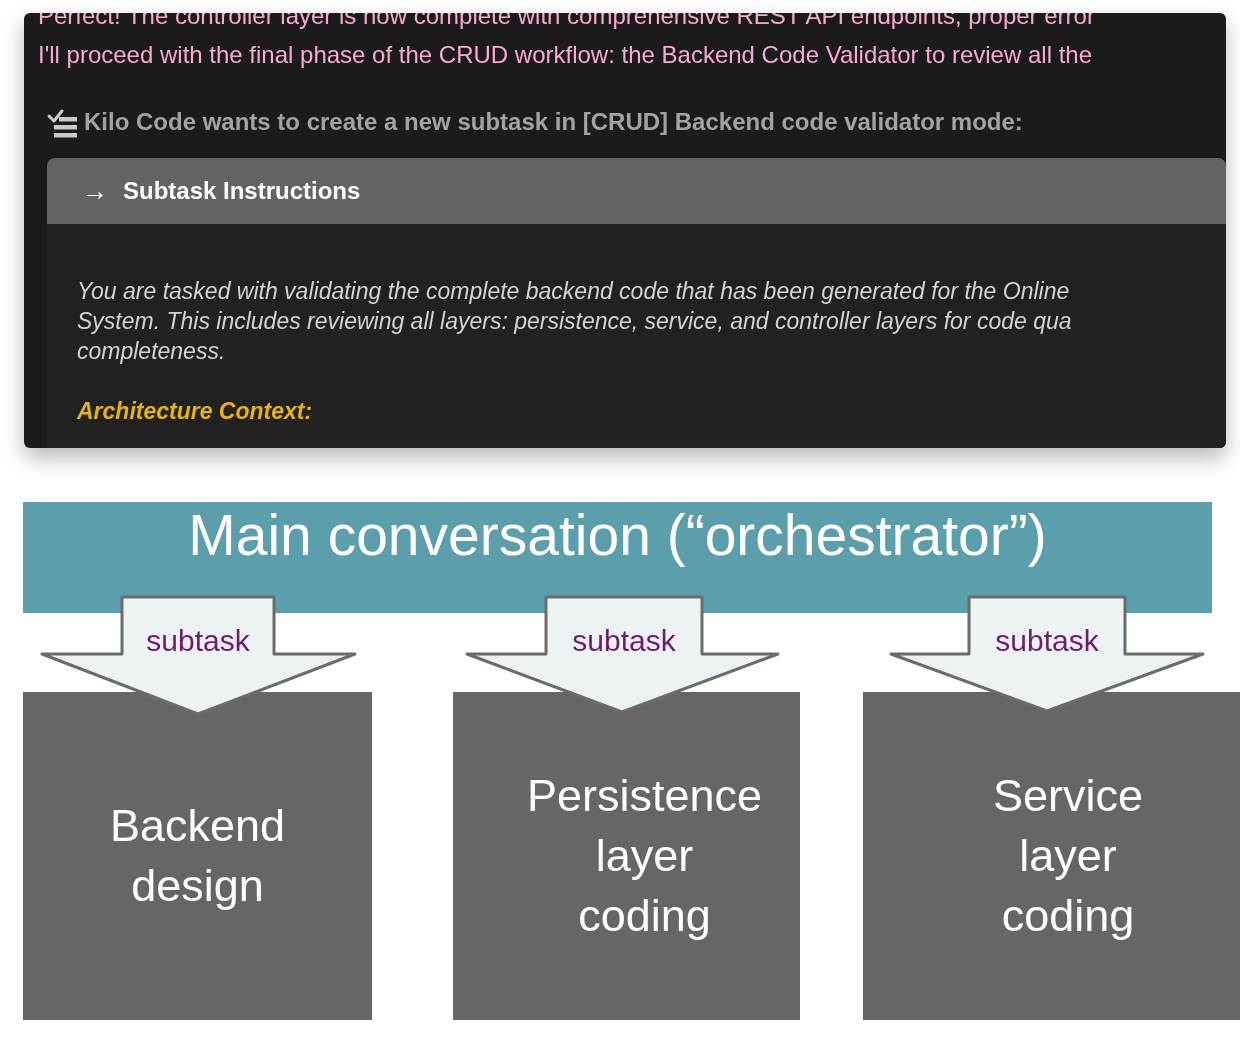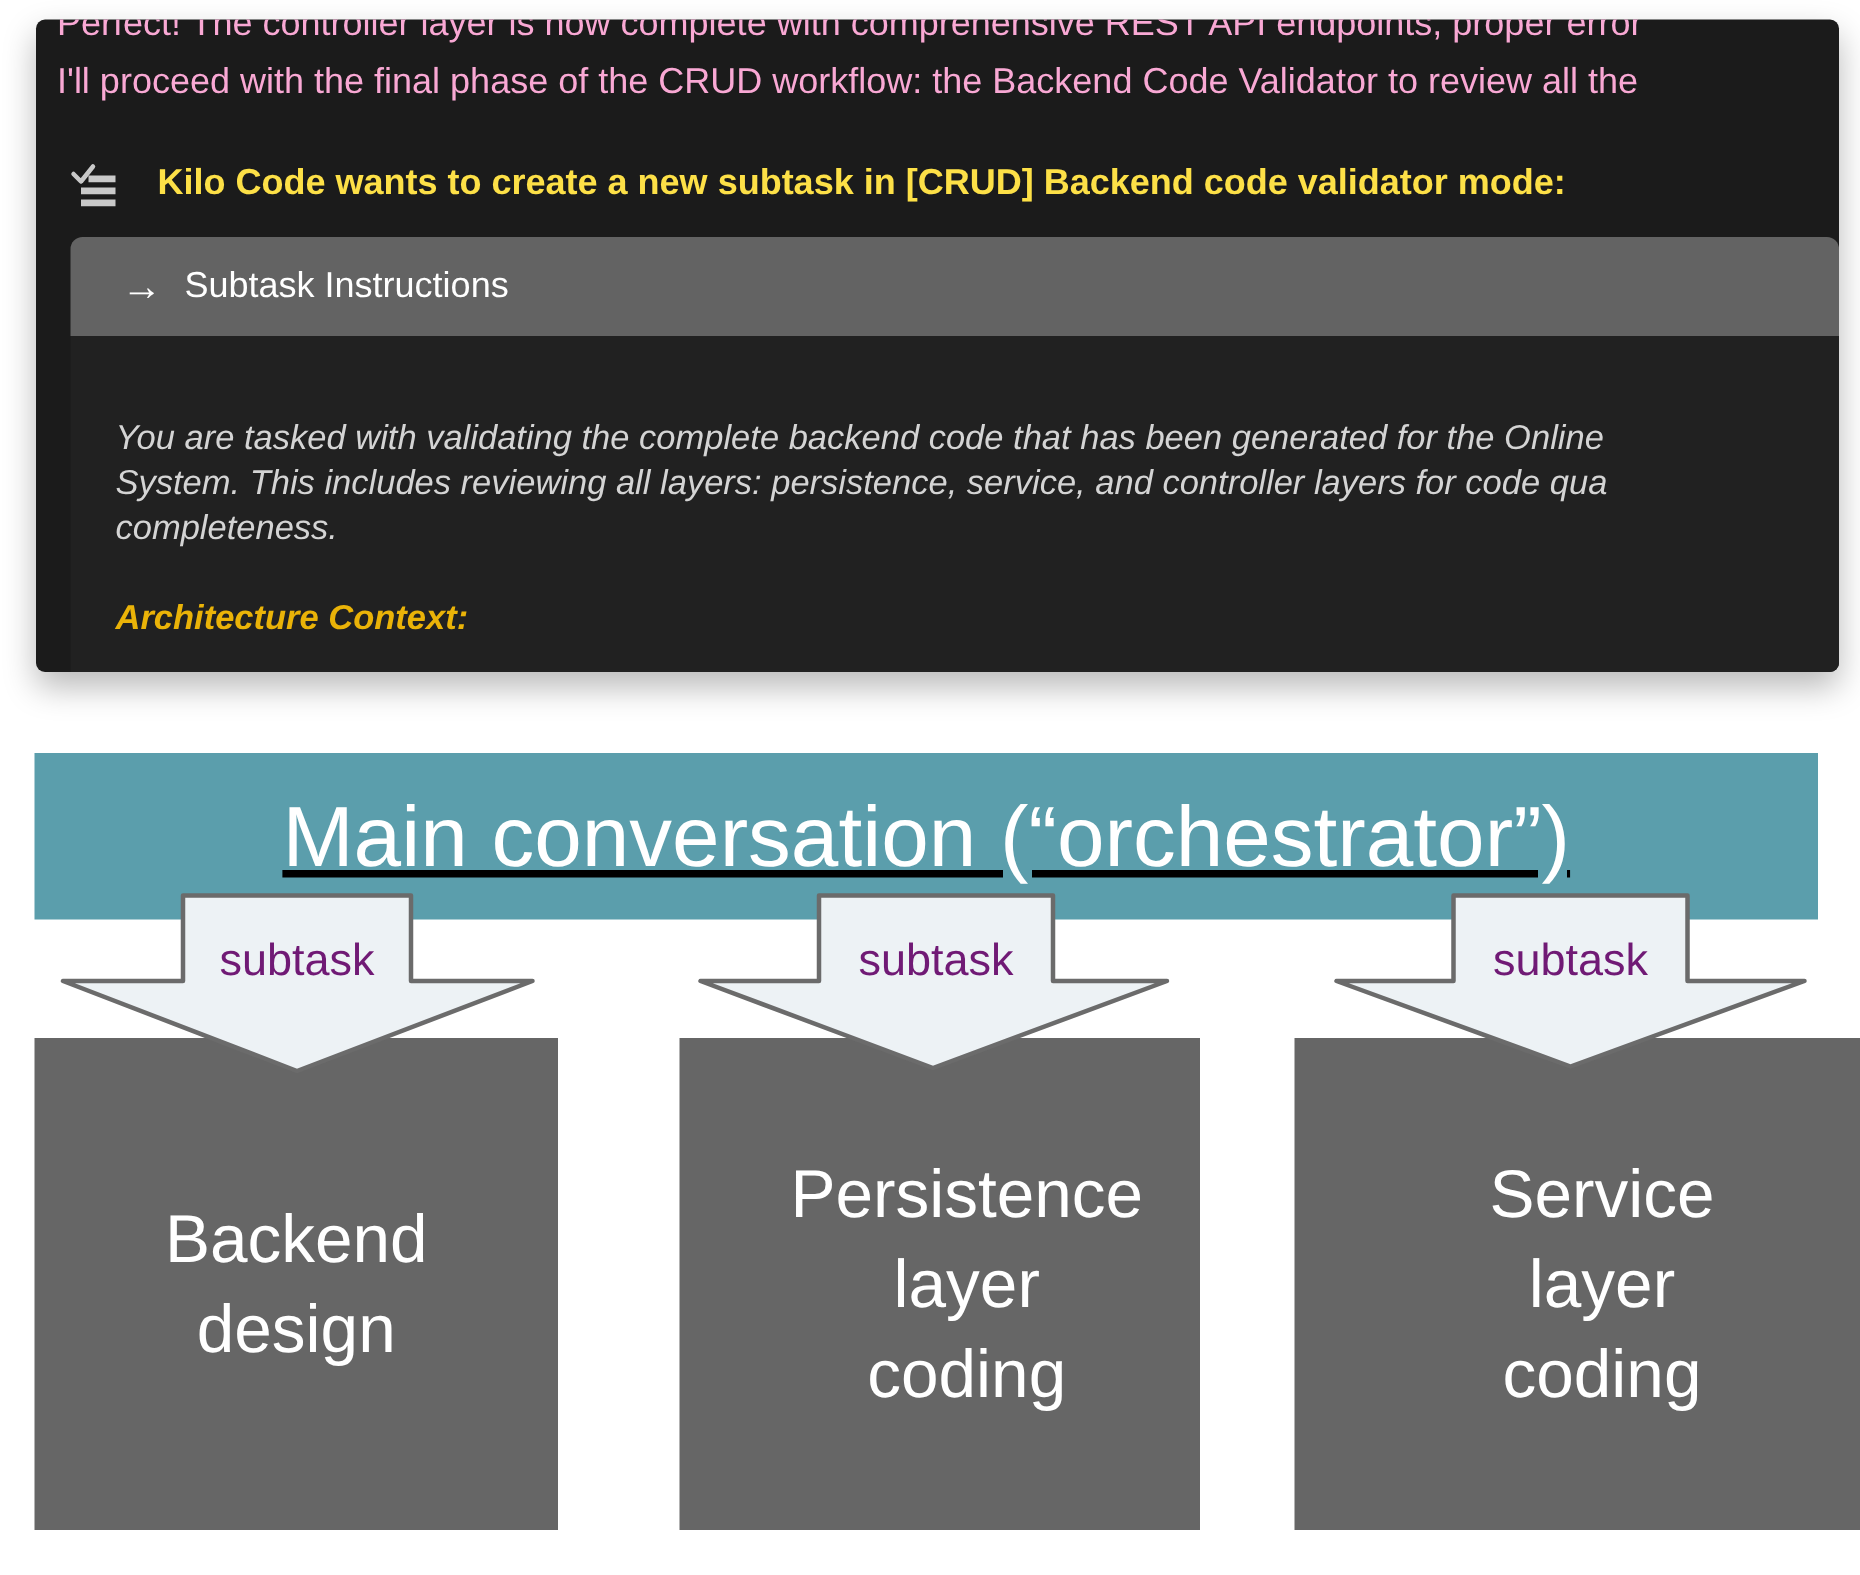--- a/index.html
+++ b/index.html
@@ -25,56 +25,55 @@
     position:absolute; left:14px;
     font-size:24px; line-height:30px;
     white-space:pre; color:#f9a8d4;
   }
   .chat-line.l1 { top:-12px; }
   .chat-line.l2 { top:27px; }
 
   .checklist-icon { position:absolute; left:22px; top:94px; width:34px; height:34px; }
 
   .subtask-request-text {
-    position:absolute; left:81px; top:94px;
+    position:absolute; left:60px; top:94px;
     font-size:24px; font-weight:bold; line-height:30px;
-    white-space:pre; color:#fde047;
+    white-space:pre; color:#a3a3a3;
   }
 
   .instr-header {
     position:absolute; left:23px; top:145px; right:0; height:66px;
     background:#636363;
     border-radius:8px 8px 0 0;
     display:flex; align-items:center;
     padding-left:34px; gap:15px;
     color:#FFFFFF;
   }
   .instr-header .arrow-glyph { font-size:27px; font-weight:400; line-height:1; }
-  .instr-header .instr-title { font-size:24px; font-weight:normal; }
+  .instr-header .instr-title { font-size:24px; font-weight:bold; }
 
   .instr-body {
     position:absolute; left:23px; top:211px; right:0; bottom:0;
     background:#212121;
     color:#D4D4D4;
     font-size:23px; line-height:30px;
     padding:52px 0 0 30px;
     font-style:italic;
   }
   .instr-paragraph { white-space:pre; }
   .instr-heading { font-weight:bold; color:#eab308; margin-top:30px; white-space:pre; }
   .instr-last-line { white-space:pre; }
 
   
   .banner {
     position:absolute; left:23px; top:502px;
     width:1189px; height:111px;
     background:#5B9EAC;
-    display:flex; align-items:center; justify-content:center;
+    display:flex; justify-content:center;
     z-index:1;
-    text-decoration:underline;
   }
   .banner-title { color:#FFFFFF; font-size:57px; font-weight:400; white-space:pre; }
 
   .task-box {
     position:absolute; top:692px; height:328px;
     background:#666666;
     display:flex; align-items:center; justify-content:center;
     z-index:1;
   }
   .task-box .box-label {

